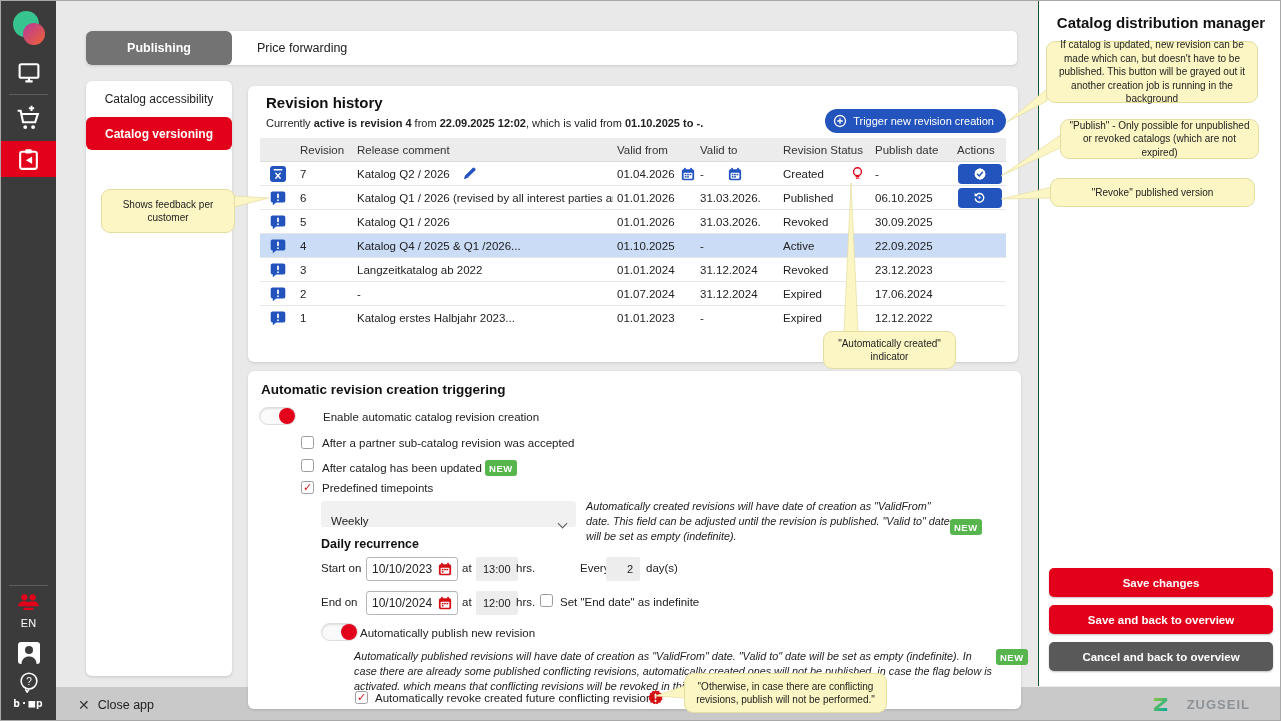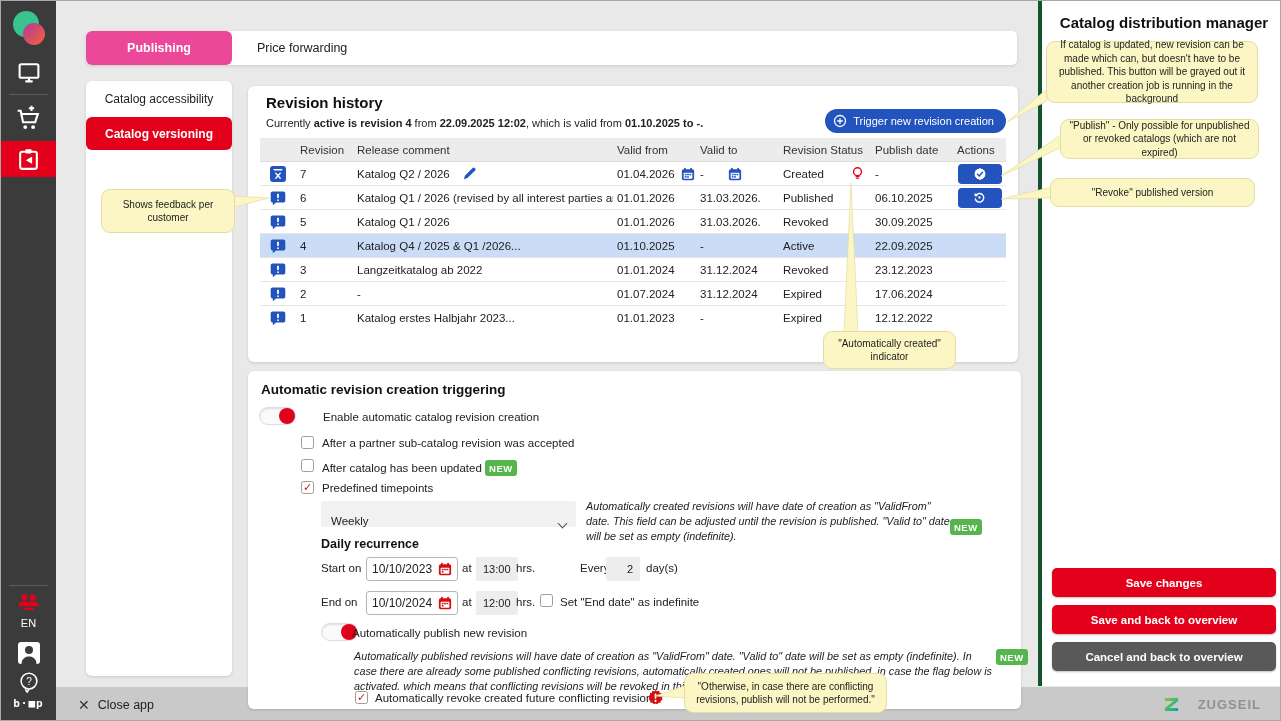--- a/index.html
+++ b/index.html
@@ -13,27 +13,27 @@
   .sidebar { position:absolute; left:0; top:0; width:55px; height:721px; background:#3b3b3b; z-index:10; }
   .sb-icon { position:absolute; left:0; width:55px; display:flex; justify-content:center; align-items:center; cursor:pointer; }
   .sb-divider { position:absolute; left:8px; width:39px; height:1px; background:#5d5d5d; }
   .sb-active { position:absolute; left:0; top:140px; width:55px; height:36px; background:#e2001a; display:flex; align-items:center; justify-content:center; }
   .sb-en { position:absolute; left:0; top:616px; width:55px; text-align:center; color:#fff; font-size:11px; }
   .sb-pixel { position:absolute; left:0; top:696px; width:55px; text-align:center; color:#fff; font-size:11px; font-weight:bold; font-family:"DejaVu Sans Mono", monospace; letter-spacing:1px; }
   
   .footer { position:absolute; left:55px; top:686px; width:1226px; height:35px; background:#c9c9c9; z-index:1; }
   .close-app { position:absolute; left:22px; top:0; height:35px; display:flex; align-items:center; gap:8px; font-size:12.5px; color:#222; cursor:pointer; }
   .close-x { font-size:14px; color:#333; }
-  .brand { position:absolute; right:21px; top:0; height:35px; display:flex; align-items:center; gap:18px; }
+  .brand { position:absolute; right:32px; top:0; height:35px; display:flex; align-items:center; gap:18px; }
   .brand-text { font-size:13px; font-weight:bold; color:#8d9297; letter-spacing:1px; }
   
   .card { position:absolute; background:#fff; border-radius:6px; box-shadow:0 1px 3px rgba(0,0,0,.14); z-index:2; }
   
   .tabbar { left:85px; top:30px; width:931px; height:34px; border-radius:5px; }
-  .tab-red { position:absolute; left:0; top:0; width:146px; height:34px; background:#ec4899; color:#fff; font-weight:bold; font-size:12.5px; border:none; border-radius:6px; cursor:pointer; }
+  .tab-red { position:absolute; left:0; top:0; width:146px; height:34px; background:#737373; color:#fff; font-weight:bold; font-size:12.5px; border:none; border-radius:6px; cursor:pointer; }
   .tab-plain { position:absolute; left:171px; top:0; height:34px; display:flex; align-items:center; font-size:12.5px; color:#222; cursor:pointer; }
   
   .navcard { left:85px; top:80px; width:146px; height:595px; }
   .nav-item { position:absolute; left:0; width:146px; height:32px; display:flex; align-items:center; justify-content:center; font-size:12px; color:#222; cursor:pointer; background:none; border:none; }
   .nav-item.red { background:#e2001a; color:#fff; font-weight:bold; border-radius:6px; height:33px; }
   
   .note { position:absolute; background:#fbf6c3; border:1px solid #e4dda2; border-radius:9px; font-size:10px; color:#222; text-align:center; display:flex; align-items:center; justify-content:center; padding:4px 8px; line-height:1.35; z-index:6; }
   .overlay { position:absolute; left:0; top:0; width:1281px; height:721px; z-index:5; pointer-events:none; }
   
   .revcard { left:247px; top:85px; width:770px; height:276px; }
@@ -57,21 +57,21 @@
   .cb { position:absolute; width:13px; height:13px; background:#fff; border:1.5px solid #9d9d9d; border-radius:2.5px; cursor:pointer; display:flex; align-items:center; justify-content:center; font-size:11px; color:#cf1717; }
   .new { display:inline-block; background:#56b54d; color:#fff; font-weight:bold; font-size:9.5px; padding:2.5px 4px; border-radius:3px; letter-spacing:.5px; }
   .selectbox { position:absolute; left:73px; top:130px; width:255px; height:26px; background:#f1f1f1; border-radius:3px; display:flex; align-items:flex-end; justify-content:space-between; padding:0 10px; font-size:11.5px; color:#222; cursor:pointer; }
   .chev { width:7px; height:7px; border-right:1.6px solid #555; border-bottom:1.6px solid #555; transform:rotate(45deg); margin-top:-4px; }
   .ital { position:absolute; font-size:10.8px; font-style:italic; color:#222; line-height:1.4; }
   .sub-bold { position:absolute; font-size:12.5px; font-weight:bold; color:#111; }
   .datein { position:absolute; width:92px; height:24px; border:1.5px solid #b5b5b5; border-radius:3px; background:#fff; display:flex; align-items:center; padding:0 5px; gap:4px; }
   .datein input { border:none; outline:none; width:62px; font-size:12px; font-family:inherit; color:#222; background:transparent; }
   .timebox { position:absolute; height:24px; background:#ededed; border-radius:2px; display:flex; align-items:center; justify-content:center; font-size:11px; color:#222; padding:0 7px; cursor:text; }
   
-  .rightpanel { position:absolute; left:1037px; top:0; width:244px; height:685px; background:#fff; border-left:4px solid #14532d; z-index:2; }
+  .rightpanel { position:absolute; left:1037px; top:0; width:244px; height:685px; background:#fff; border-left:1px solid #14532d; z-index:2; }
   .rp-title { position:absolute; left:0; top:13px; width:244px; text-align:center; font-size:15px; font-weight:bold; color:#111; }
   .rp-btn { position:absolute; left:10px; width:224px; height:29px; border:none; border-radius:5px; color:#fff; font-size:11.5px; font-weight:bold; cursor:pointer; box-shadow:0 1px 2px rgba(0,0,0,.25); }
   .rp-btn.red { background:#e2001a; }
   .rp-btn.gray { background:#595959; }
   .icon-inline { display:inline-flex; align-items:center; }
 </style>
 </head>
 <body>
 
 <div class="sidebar">
@@ -454,21 +454,21 @@
   </div>
   <div class="lbl" style="left:214px;top:225px;">at</div>
   <div class="timebox" style="left:228px;top:220px;">12:00</div>
   <div class="lbl" style="left:268px;top:225px;">hrs.</div>
   <div class="cb" style="left:292px;top:223px;"></div>
   <div class="lbl" style="left:312px;top:225px;">Set "End date" as indefinite</div>
 
   <div class="toggle" style="left:73px;top:252px;">
       <div class="knob"></div>
     </div>
-  <div class="lbl" style="left:104px;top:256px;">Automatically publish new revision</div>
+  <div class="lbl" style="left:112px;top:256px;">Automatically publish new revision</div>
   <div class="ital" style="left:106px;top:278px;width:638px;">Automatically published revisions will have date of creation as "ValidFrom" date. "Valid to" date will be set as empty (indefinite). In case there are already some published conflicting revisions, automatically created ones will not be published, in case the flag below is activated. which means that conflicting revisions will be revoked in this case.</div>
   <span class="new" style="position:absolute;left:748px;top:278px;">NEW</span>
 
   <div class="cb" style="left:107px;top:320px;">✓</div>
   <div class="lbl" style="left:127px;top:321px;">Automatically revoke created future conflicting revisions</div>
   <span class="icon-inline" style="position:absolute;left:400px;top:319px;">
     <svg width="15" height="15" viewBox="0 0 16 16">
         <path d="M8 0l1.6 1.4 2-.5.8 1.9 2 .4-.1 2.1L16 6.8l-1.2 1.7.6 2-1.8 1-.2 2.1-2.1.1-1.3 1.6-1.9-.8-1.9.8-1.3-1.6-2.1-.1-.2-2.1-1.8-1 .6-2L.4 6.8l1.7-1.5-.1-2.1 2-.4.8-1.9 2 .5z" fill="#d40f14"></path>
         <rect x="7.1" y="3.6" width="1.8" height="5.6" rx="0.9" fill="#fff"></rect>
         <circle cx="8" cy="11.6" r="1.1" fill="#fff"></circle>

